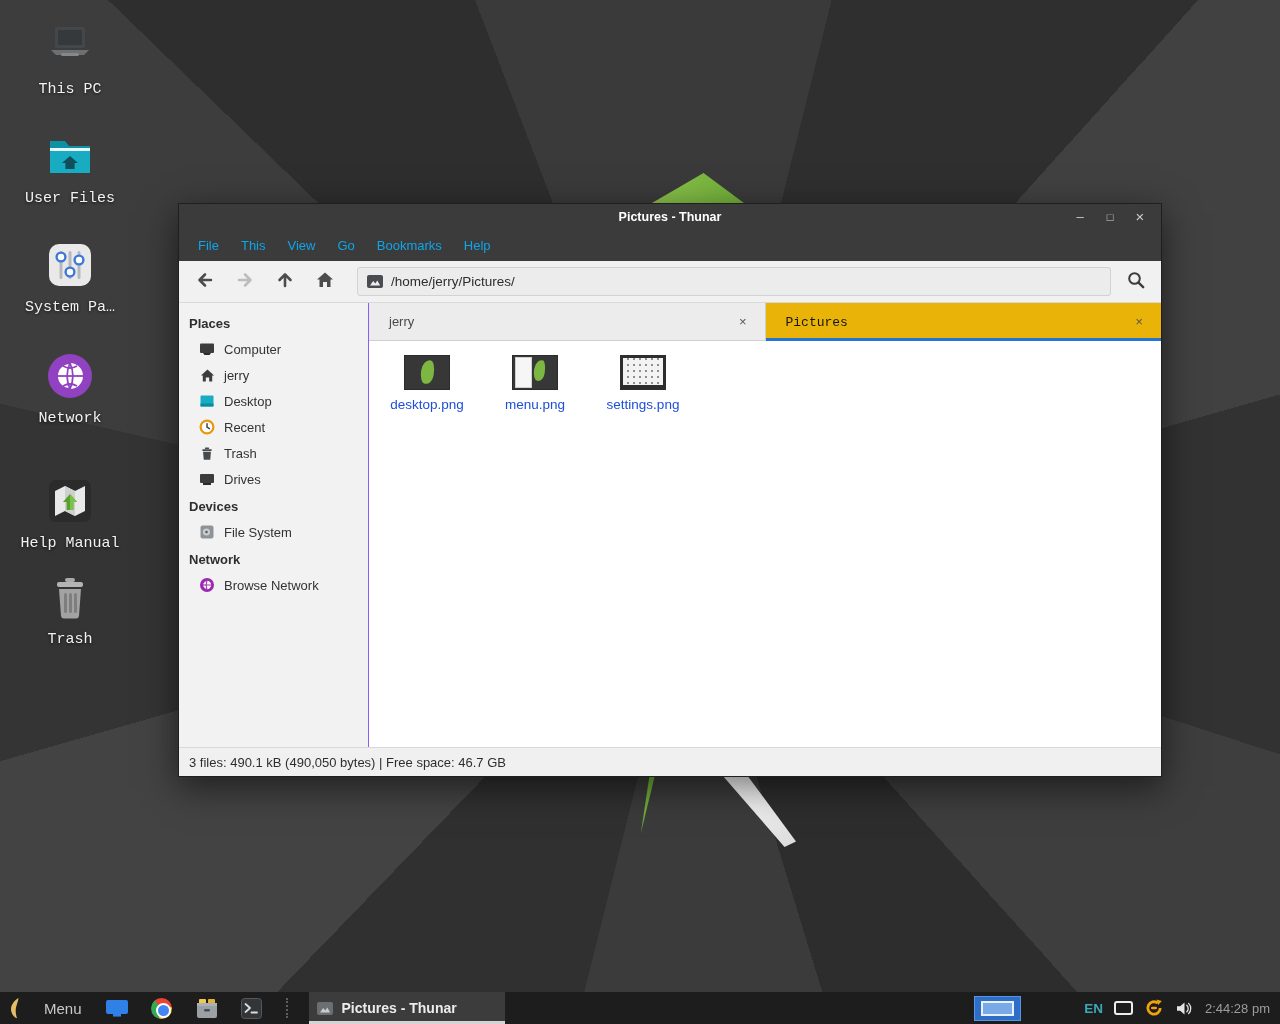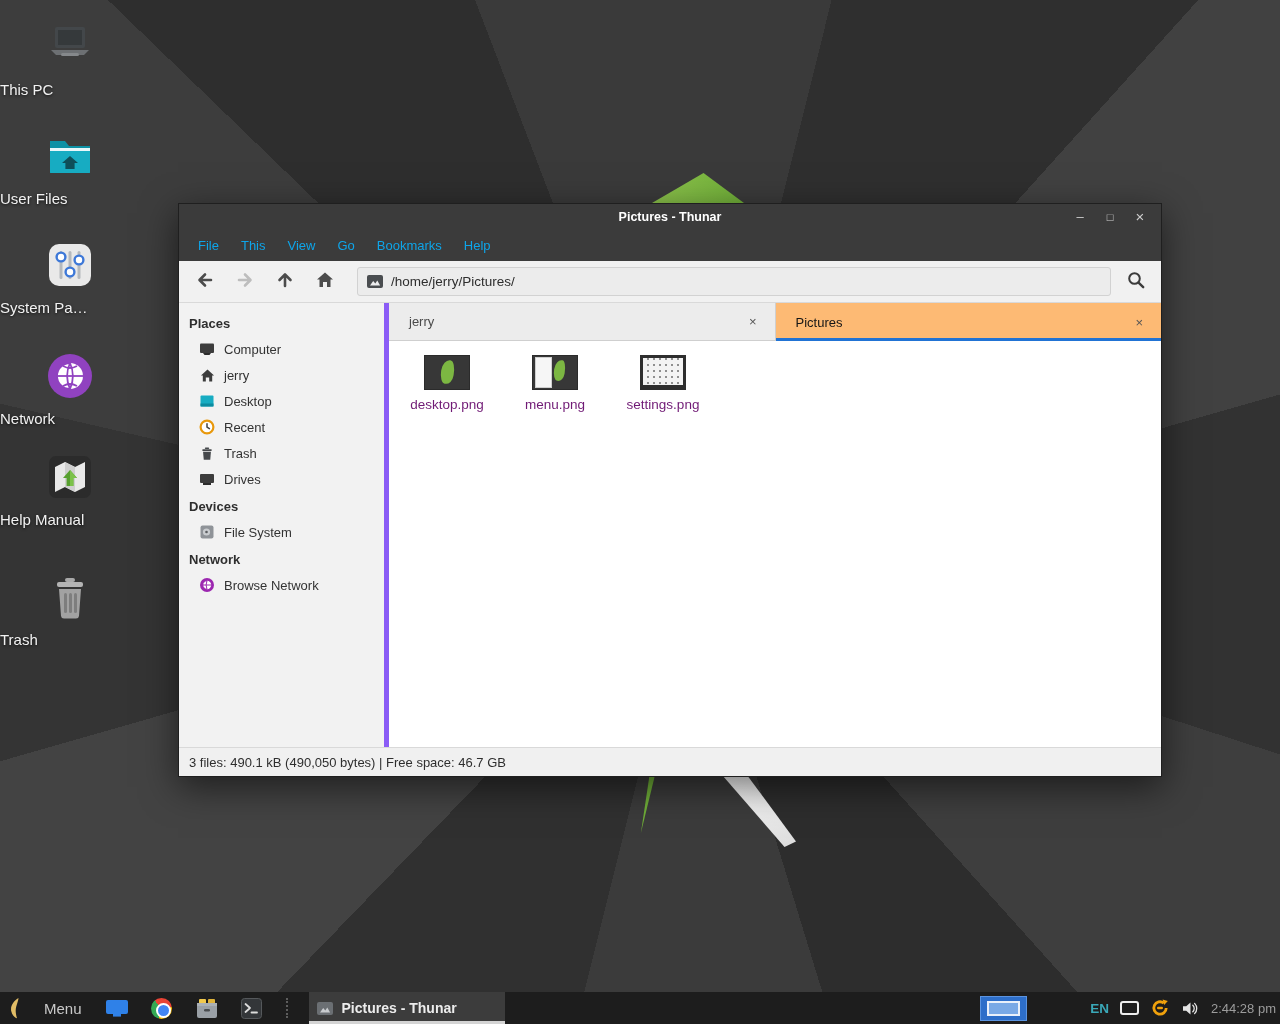--- a/index.html
+++ b/index.html
@@ -20,21 +20,21 @@
   .logo-tri { position:absolute; left:652px; top:173px; width:92px; height:30px;
     background:linear-gradient(100deg,#8cc24c,#6fae38);
     clip-path:polygon(56% 0, 100% 100%, 0 100%); }
   .logo-sliver { position:absolute; left:640px; top:777px; width:22px; height:56px;
     background:#6fae38; clip-path:polygon(42% 0, 66% 0, 4% 100%); }
   .logo-blade { position:absolute; left:714px; top:777px; width:82px; height:70px;
     background:linear-gradient(160deg,#fdfdfd,#dcdcdc);
     clip-path:polygon(12% 0, 42% 0, 100% 92%, 86% 100%); }
 
   
-  .dicon { position:absolute; left:0; width:140px; cursor:default; }
+  .dicon { position:absolute; left:0; width:140px; text-align:center; cursor:default;font-family:Liberation Mono, monospace; }
   .dicon .ic { display:flex; justify-content:center; margin-bottom:9px; }
   .dicon .lbl { color:#f2f2f2; font-size:15px; text-shadow:0 1px 3px rgba(0,0,0,.7); }
 
   
   .win { position:absolute; left:178px; top:203px; width:984px; height:574px;
     display:flex; flex-direction:column; border:1px solid #1f1f1f;
     box-shadow:0 10px 34px rgba(0,0,0,.55); background:#fff; }
   .titlebar { height:25px; background:#3b3b3b; display:flex; align-items:center;
     position:relative; flex:0 0 auto; }
   .titlebar .t { position:absolute; left:0; right:0; text-align:center;
@@ -50,42 +50,42 @@
     display:flex; align-items:center; padding:0 8px; gap:4px; flex:0 0 auto; }
   .navbtn { width:36px; height:32px; display:flex; align-items:center;
     justify-content:center; border-radius:3px; }
   .pathbar { flex:1; height:29px; background:#ececec; border:1px solid #d2d2d2;
     border-radius:3px; margin:0 4px 0 10px; display:flex; align-items:center;
     padding:0 9px; gap:8px; }
   .pathbar .ptxt { font-size:13.5px; color:#2e2e2e; }
   .searchbtn { width:34px; height:32px; display:flex; align-items:center; justify-content:center; }
 
   .wbody { flex:1; display:flex; min-height:0; }
-  .sidebar { width:210px; background:#f2f2f2; border-right:5px solid #8b5cf6;
+  .sidebar { width:190px; background:#f2f2f2; border-right:1px solid #8b5cf6;
     padding-top:6px; overflow:hidden; }
   .shdr { font-size:13px; font-weight:bold; color:#2e2e2e; padding:7px 10px 5px; }
   .sitem { display:flex; align-items:center; gap:9px; padding:5px 6px 5px 20px;
     font-size:13px; color:#333; cursor:default; }
   .sitem .sic { width:16px; height:16px; display:flex; align-items:center; justify-content:center; }
 
   .main { flex:1; display:flex; flex-direction:column; min-width:0; }
   .tabbar { height:38px; display:flex; flex:0 0 auto; background:#e4e4e4; }
   .tab { flex:1; display:flex; align-items:center; padding:0 14px 0 20px;
     font-size:13px; position:relative; cursor:default; }
   .tab .tl { flex:1; }
   .tab .tx { color:#555; font-size:13px; padding:2px 4px; }
   .tab.inactive { background:#ececec; color:#4a4a4a;
     border-right:1px solid #cfcfcf; border-bottom:1px solid #cfcfcf; }
-  .tab.active { background:#fdba74; color:#161616; }
+  .tab.active { background:#eab308; color:#161616;font-family:Liberation Mono, monospace; }
   .tab.active .underline { position:absolute; left:0; right:0; bottom:0; height:3px; background:#2173d4; }
 
   .fileview { flex:1; background:#fff; padding:14px 10px; display:flex;
     align-items:flex-start; gap:12px; }
   .fitem { width:96px; display:flex; flex-direction:column; align-items:center; gap:7px; }
-  .fitem .fname { font-size:13.5px; color:#701a75; }
+  .fitem .fname { font-size:13.5px; color:#1d4ed8; }
   .thumb { width:46px; height:35px; position:relative; overflow:hidden; }
   .thumb.dark { background:#373737; box-shadow:inset 0 0 0 1px #2b2b2b; }
   .blob { position:absolute; width:13px; height:24px; background:#7cb742;
     border-radius:60% 40% 55% 45% / 50% 60% 40% 55%; transform:rotate(9deg); }
   .thumb .panel { position:absolute; left:4px; top:3px; width:15px; height:29px;
     background:#f6f6f6; box-shadow:0 0 0 1px #cfcfcf; }
   .thumb.settings { background:#2e2e2e; }
   .thumb.settings .inner { position:absolute; left:3px; top:3px; width:40px; height:27px;
     background:#f3f3f3;
     background-image:radial-gradient(#8f8f8f 1.2px, transparent 1.3px);
@@ -105,21 +105,21 @@
     background:conic-gradient(from -40deg, #ea4335 0 120deg, #fbbc05 120deg 235deg, #34a853 235deg 360deg);
     position:relative; }
   .chrome::after { content:""; position:absolute; left:5px; top:5px; width:11px; height:11px;
     border-radius:50%; background:#4285f4; border:2px solid #fff; }
   .tb-sep { height:20px; border-left:2px dotted #5d5d5d; margin:0 2px; }
   .taskbtn { height:32px; width:196px; background:#3c3c3c; display:flex;
     align-items:center; gap:9px; padding:0 10px 0 8px; position:relative; }
   .taskbtn .tlabel { color:#ececec; font-size:14px; font-weight:bold; }
   .taskbtn .strip { position:absolute; left:0; right:0; bottom:0; height:3px; background:#d4d4d4; }
 
-  .tb-right { margin-left:auto; display:flex; align-items:center; gap:11px; padding-right:4px; }
+  .tb-right { margin-left:auto; display:flex; align-items:center; gap:11px; padding-right:10px; }
   .pager { width:47px; height:25px; background:#2d6ec9; border:1px solid #5b94e0;
     margin-right:52px; display:flex; align-items:center; justify-content:center; }
   .pager .pwin { width:33px; height:15px; background:#79a9e6; border:2px solid #e9f0fa; }
   .tray-lang { color:#3aa8b8; font-size:13.5px; font-weight:bold; }
   .kb-ind { width:19px; height:14px; border:2px solid #ededed; border-radius:3px; background:transparent; }
   .tray-time { color:#9c9c9c; font-size:13px; margin-left:2px; }
 </style>
 </head>
 <body>
 
@@ -172,21 +172,21 @@
       <circle cx="25" cy="25" r="22" fill="#9042c0"></circle>
       <circle cx="25" cy="25" r="13" fill="#fff"></circle>
       <path d="M25 12 a13 13 0 0 0 0 26 a20 26 0 0 1 0 -26 z M25 12 a20 26 0 0 1 0 26" fill="none" stroke="#9042c0" stroke-width="1.8"></path>
       <line x1="12" y1="25" x2="38" y2="25" stroke="#9042c0" stroke-width="1.8"></line>
       <path d="M18 15 q7 4 14 0 M18 35 q7 -4 14 0" fill="none" stroke="#9042c0" stroke-width="1.8"></path>
     </svg>
   </div>
   <div class="lbl">Network</div>
 </div>
 
-<div class="dicon" style="top:452px">
+<div class="dicon" style="top:476px">
   <div class="ic">
     <svg width="50" height="50" viewBox="0 0 50 50">
       <rect x="4" y="4" width="42" height="42" rx="7" fill="#2b2b2b"></rect>
       <path d="M10 15 l10 -5 l10 5 l10 -5 v25 l-10 5 l-10 -5 l-10 5 z" fill="#e9e9e9"></path>
       <path d="M20 10 l10 5 v25 l-10 -5 z" fill="#cfcfcf"></path>
       <path d="M25 18 l7 8 h-3.6 v8 h-6.8 v-8 H18 z" fill="#57a02e"></path>
       <path d="M25 18 l7 8 h-3.6 v8 h-3.4 v-16 z" fill="#7cc24a"></path>
     </svg>
   </div>
   <div class="lbl">Help Manual</div>

